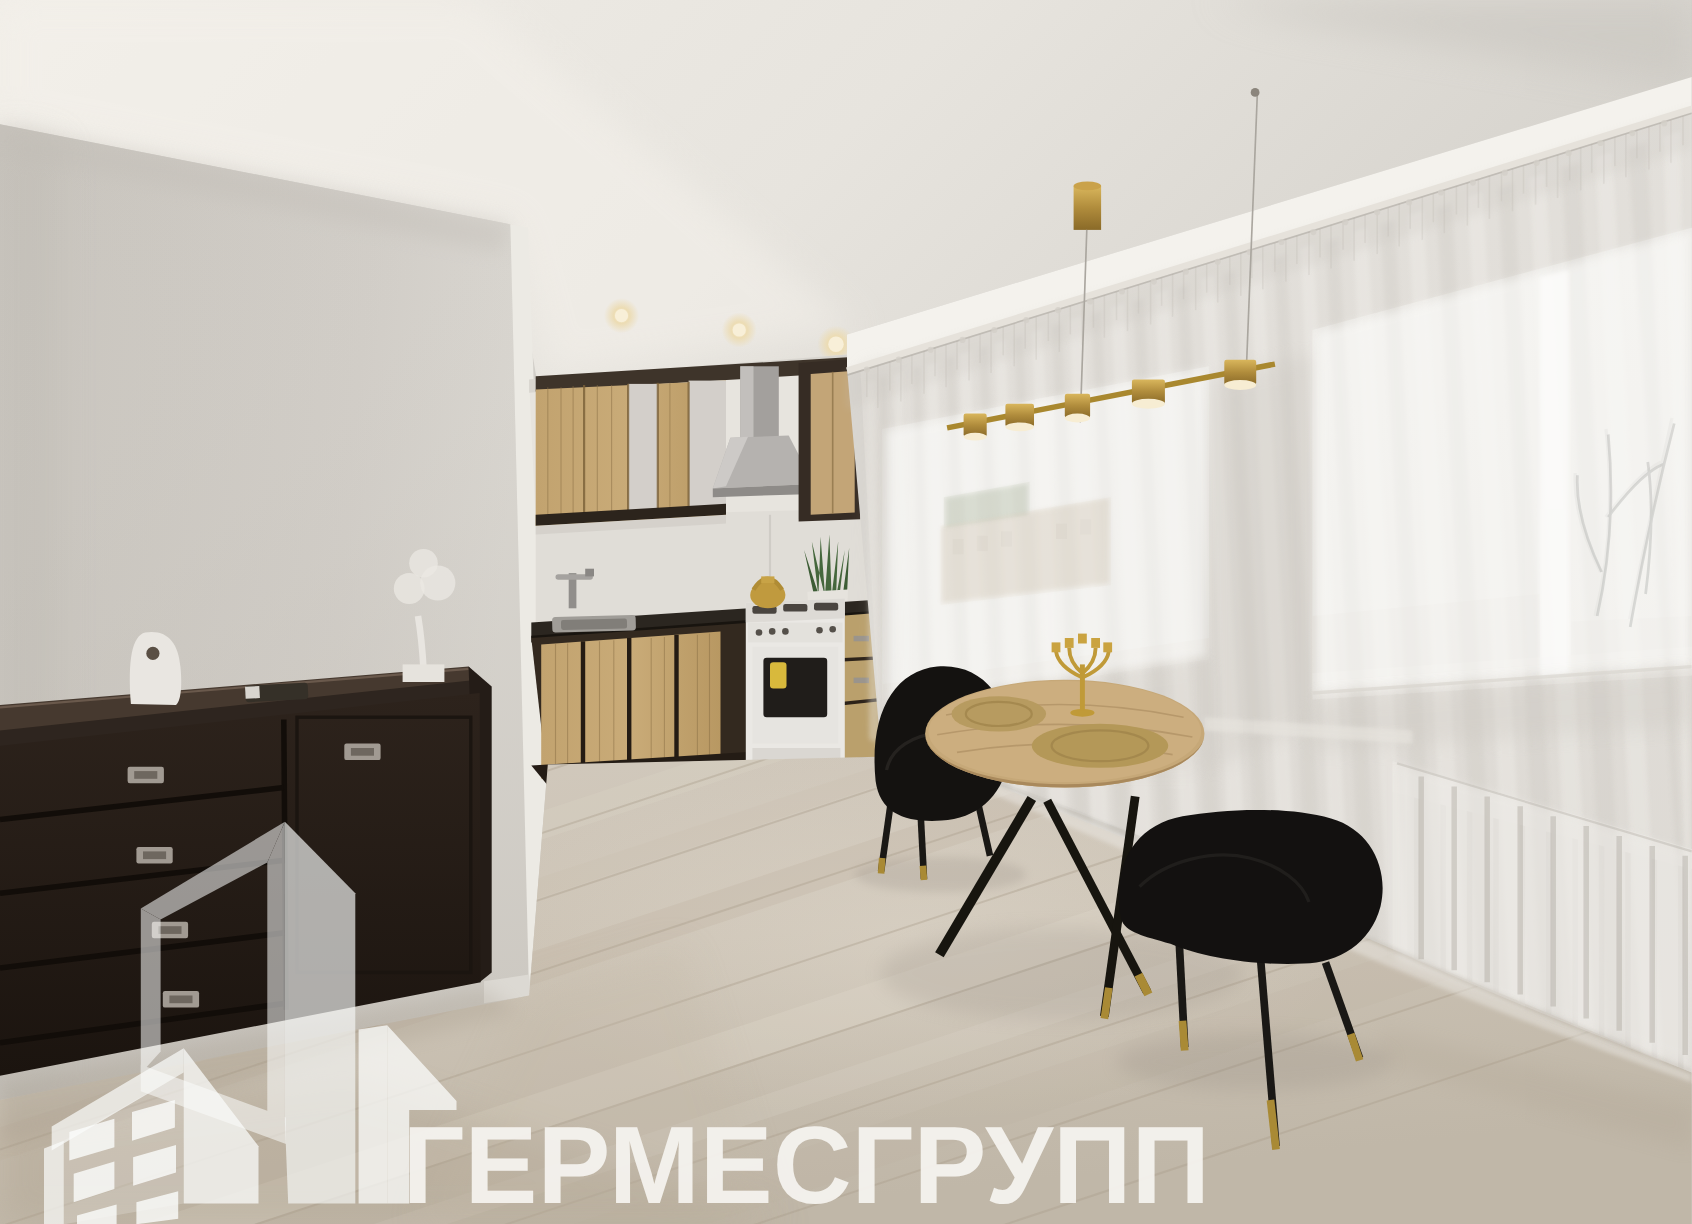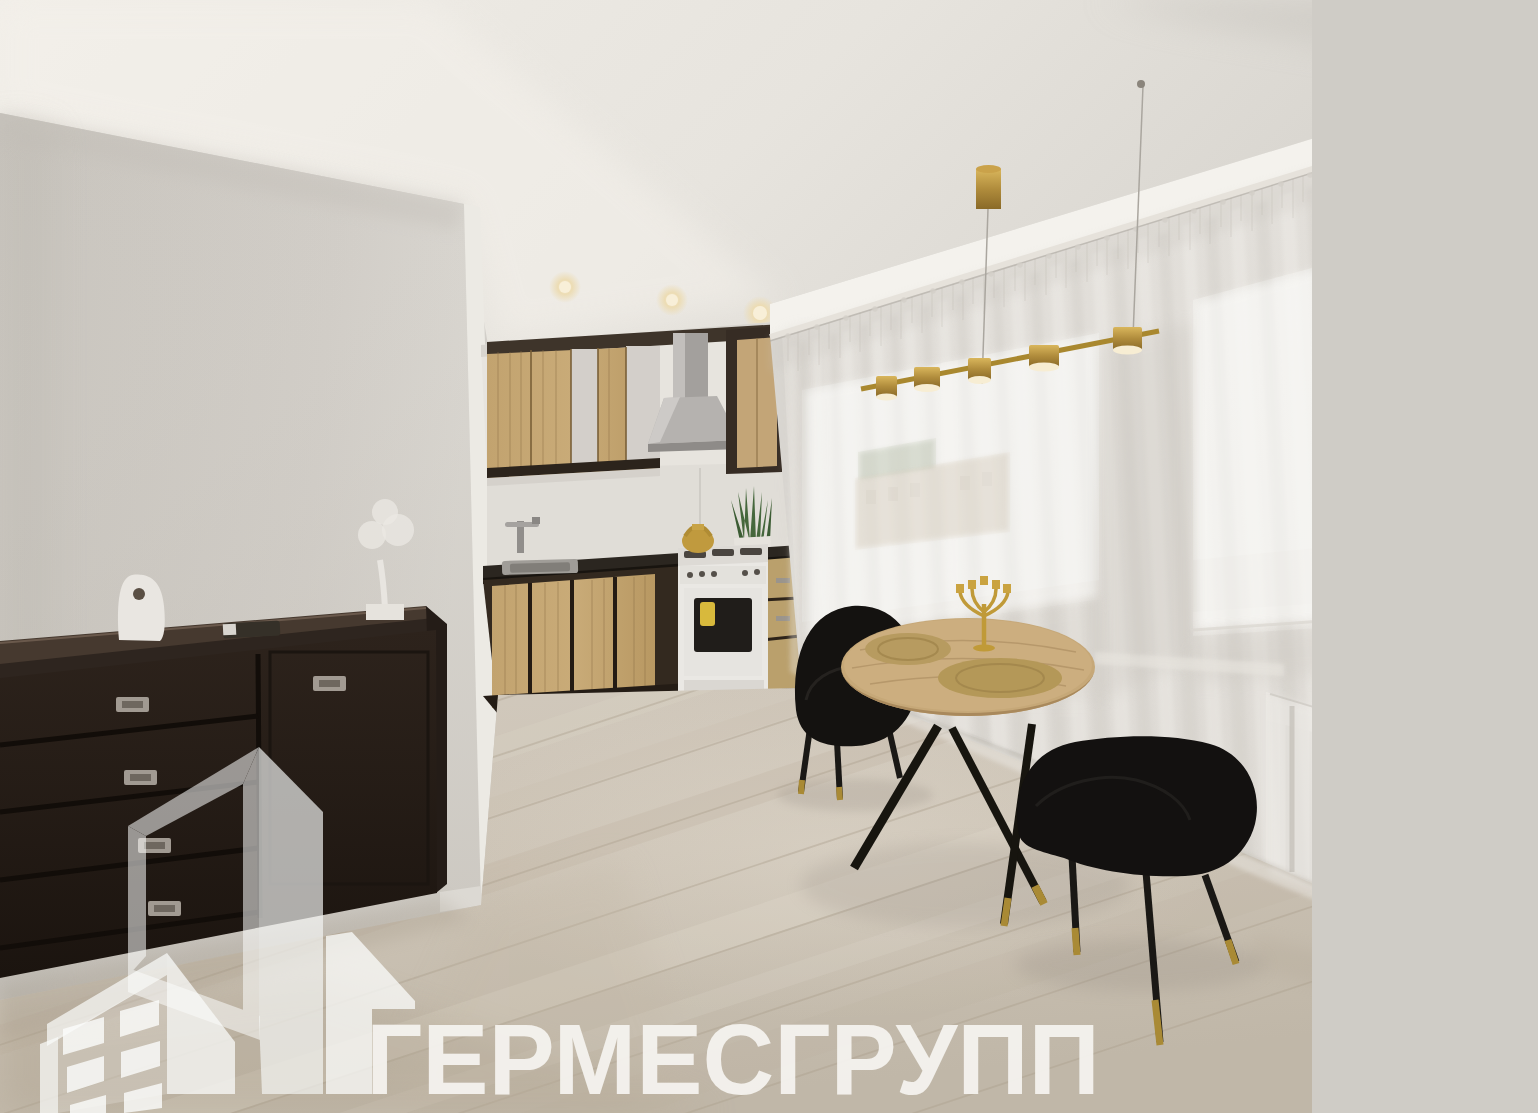--- a/index.html
+++ b/index.html
@@ -1,16 +1,16 @@
 <!DOCTYPE html>
 <html><head>
 <meta charset="utf-8">
 <style>
 html,body{margin:0;padding:0;background:#cfccc6;}
-#scene{width:1312px;height:1113px;position:relative;overflow:hidden;font-family:"Liberation Sans",sans-serif;}
+#scene{width:1538px;height:1113px;position:relative;overflow:hidden;font-family:"Liberation Sans",sans-serif;}
 svg{display:block}
 </style>
 </head>
 <body>
 <div id="scene">
 <svg width="1538" height="1113" viewBox="0 0 1538 1113" xmlns="http://www.w3.org/2000/svg">
 <defs>
 <linearGradient id="gceil" x1="0" y1="0" x2="1" y2="0.22">
  <stop offset="0" stop-color="#f1eee8"></stop>
           <stop offset="0.55" stop-color="#e7e4de"></stop>

